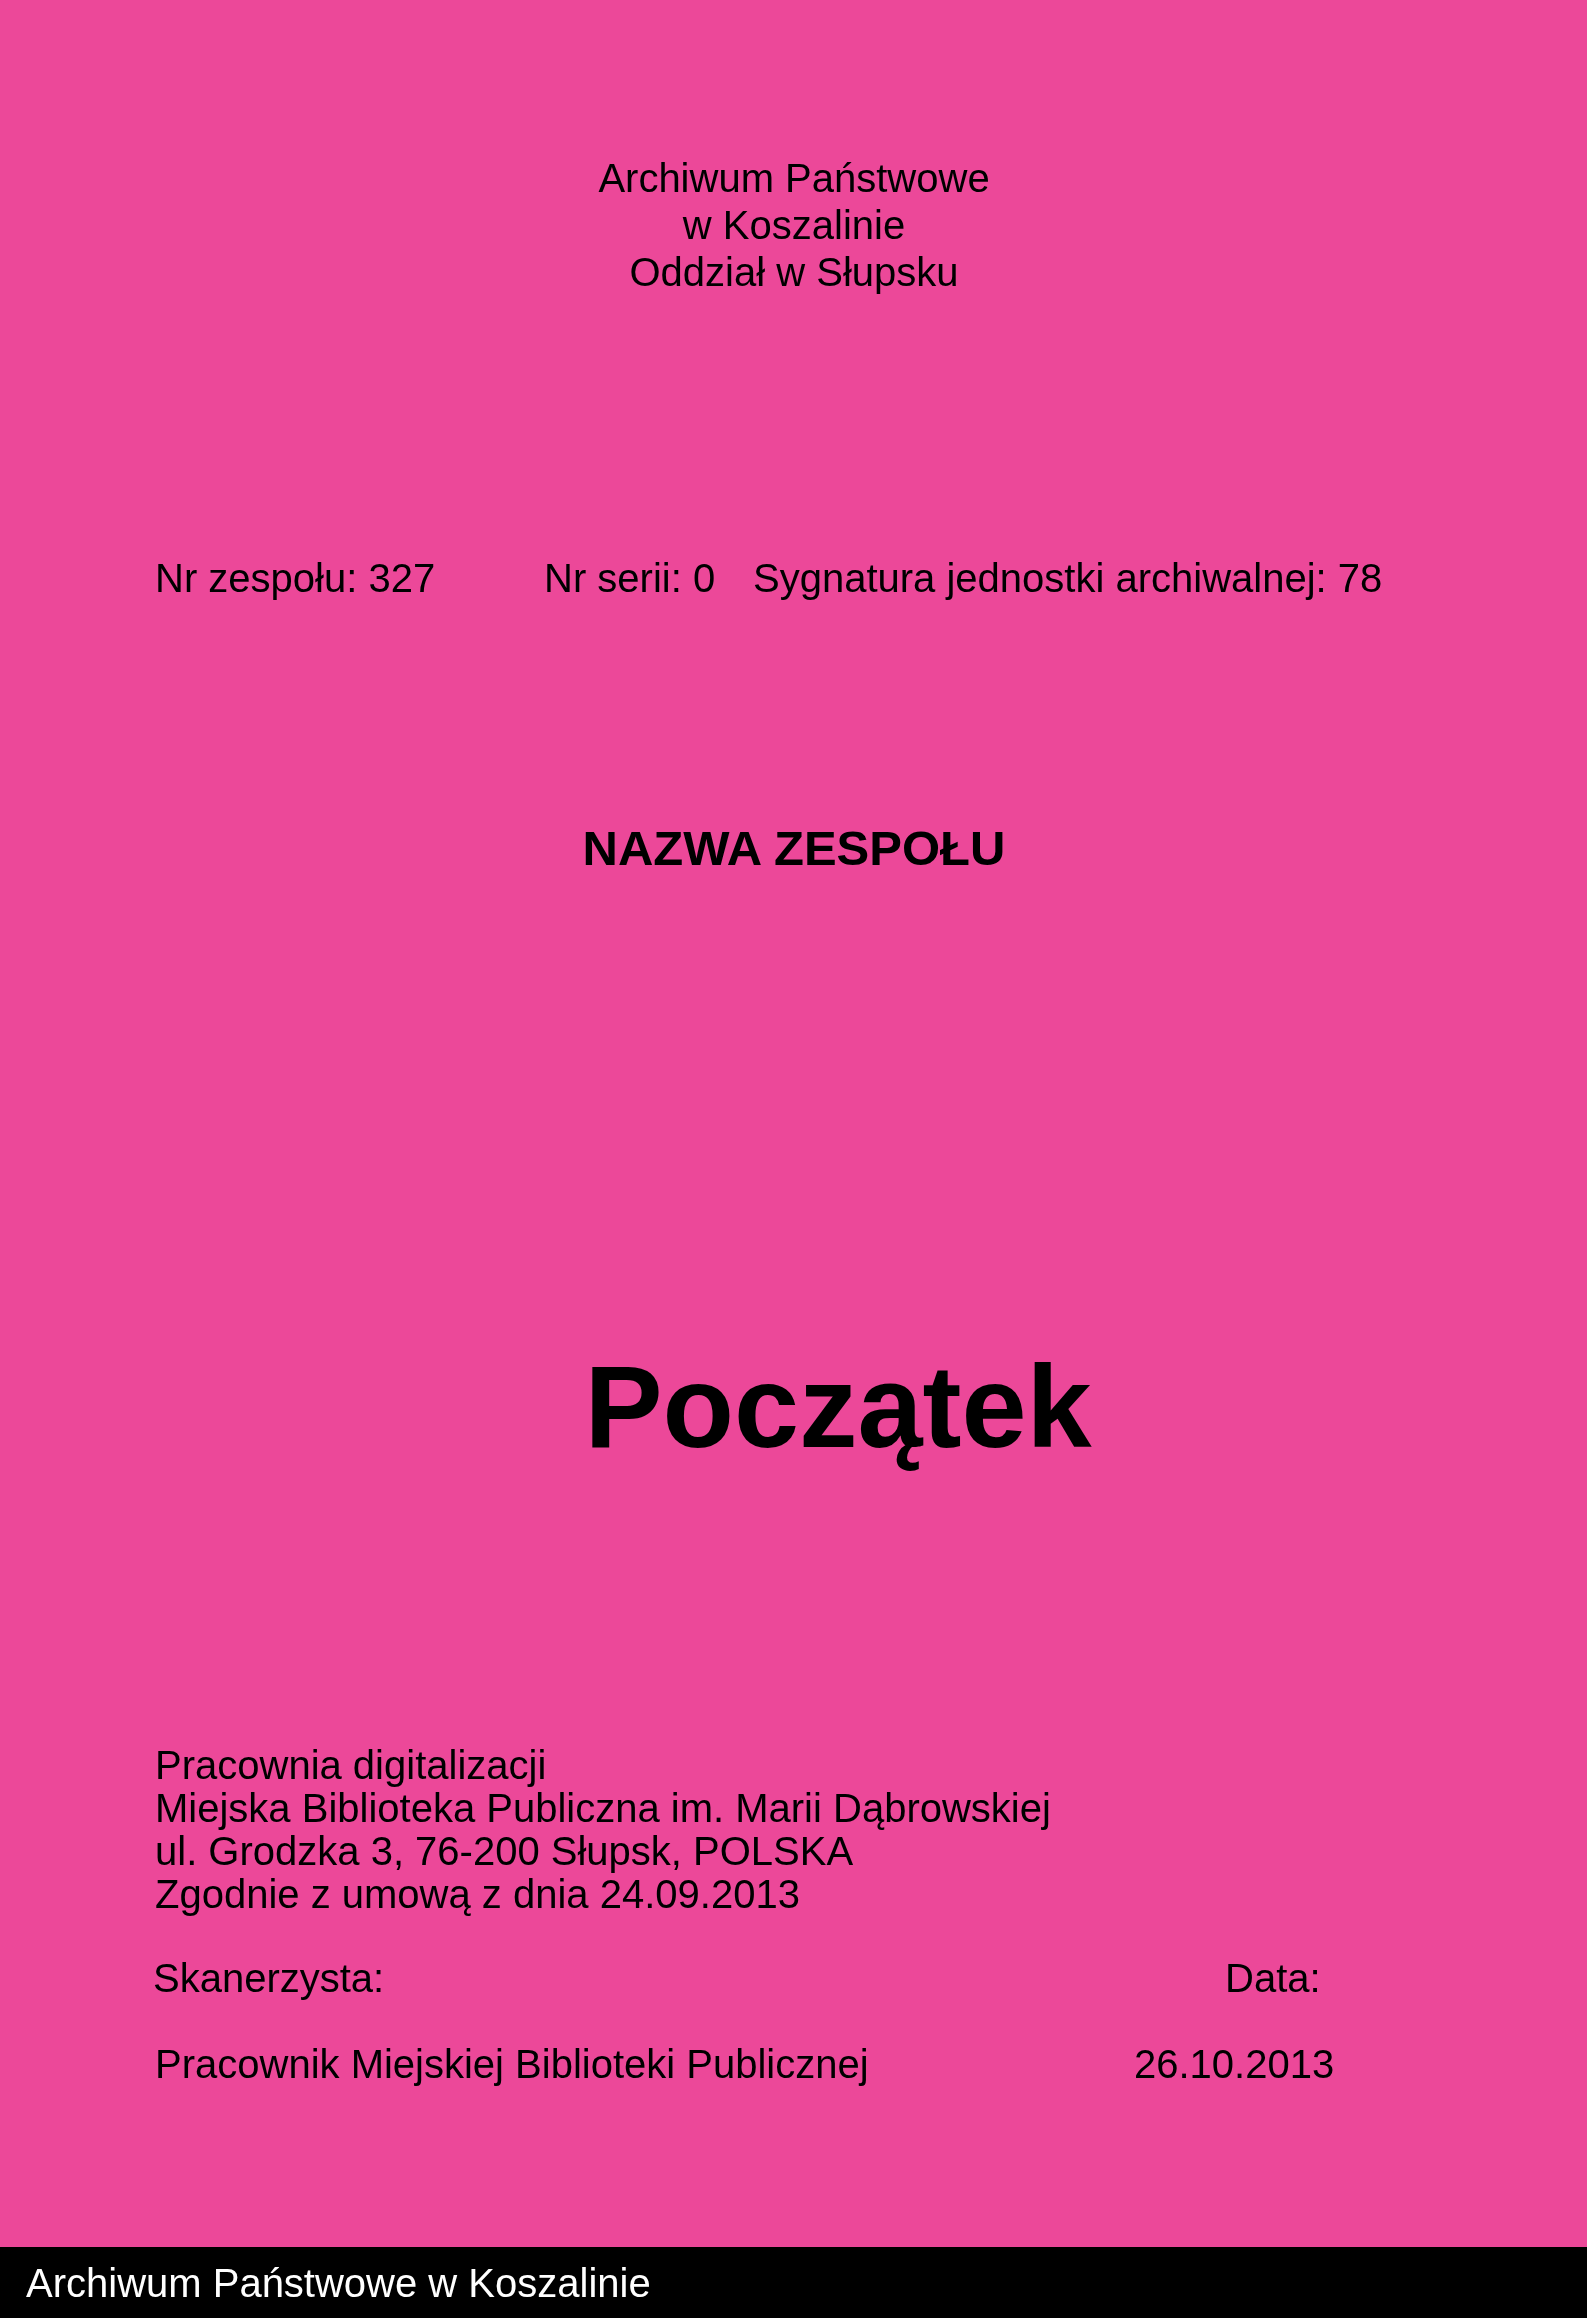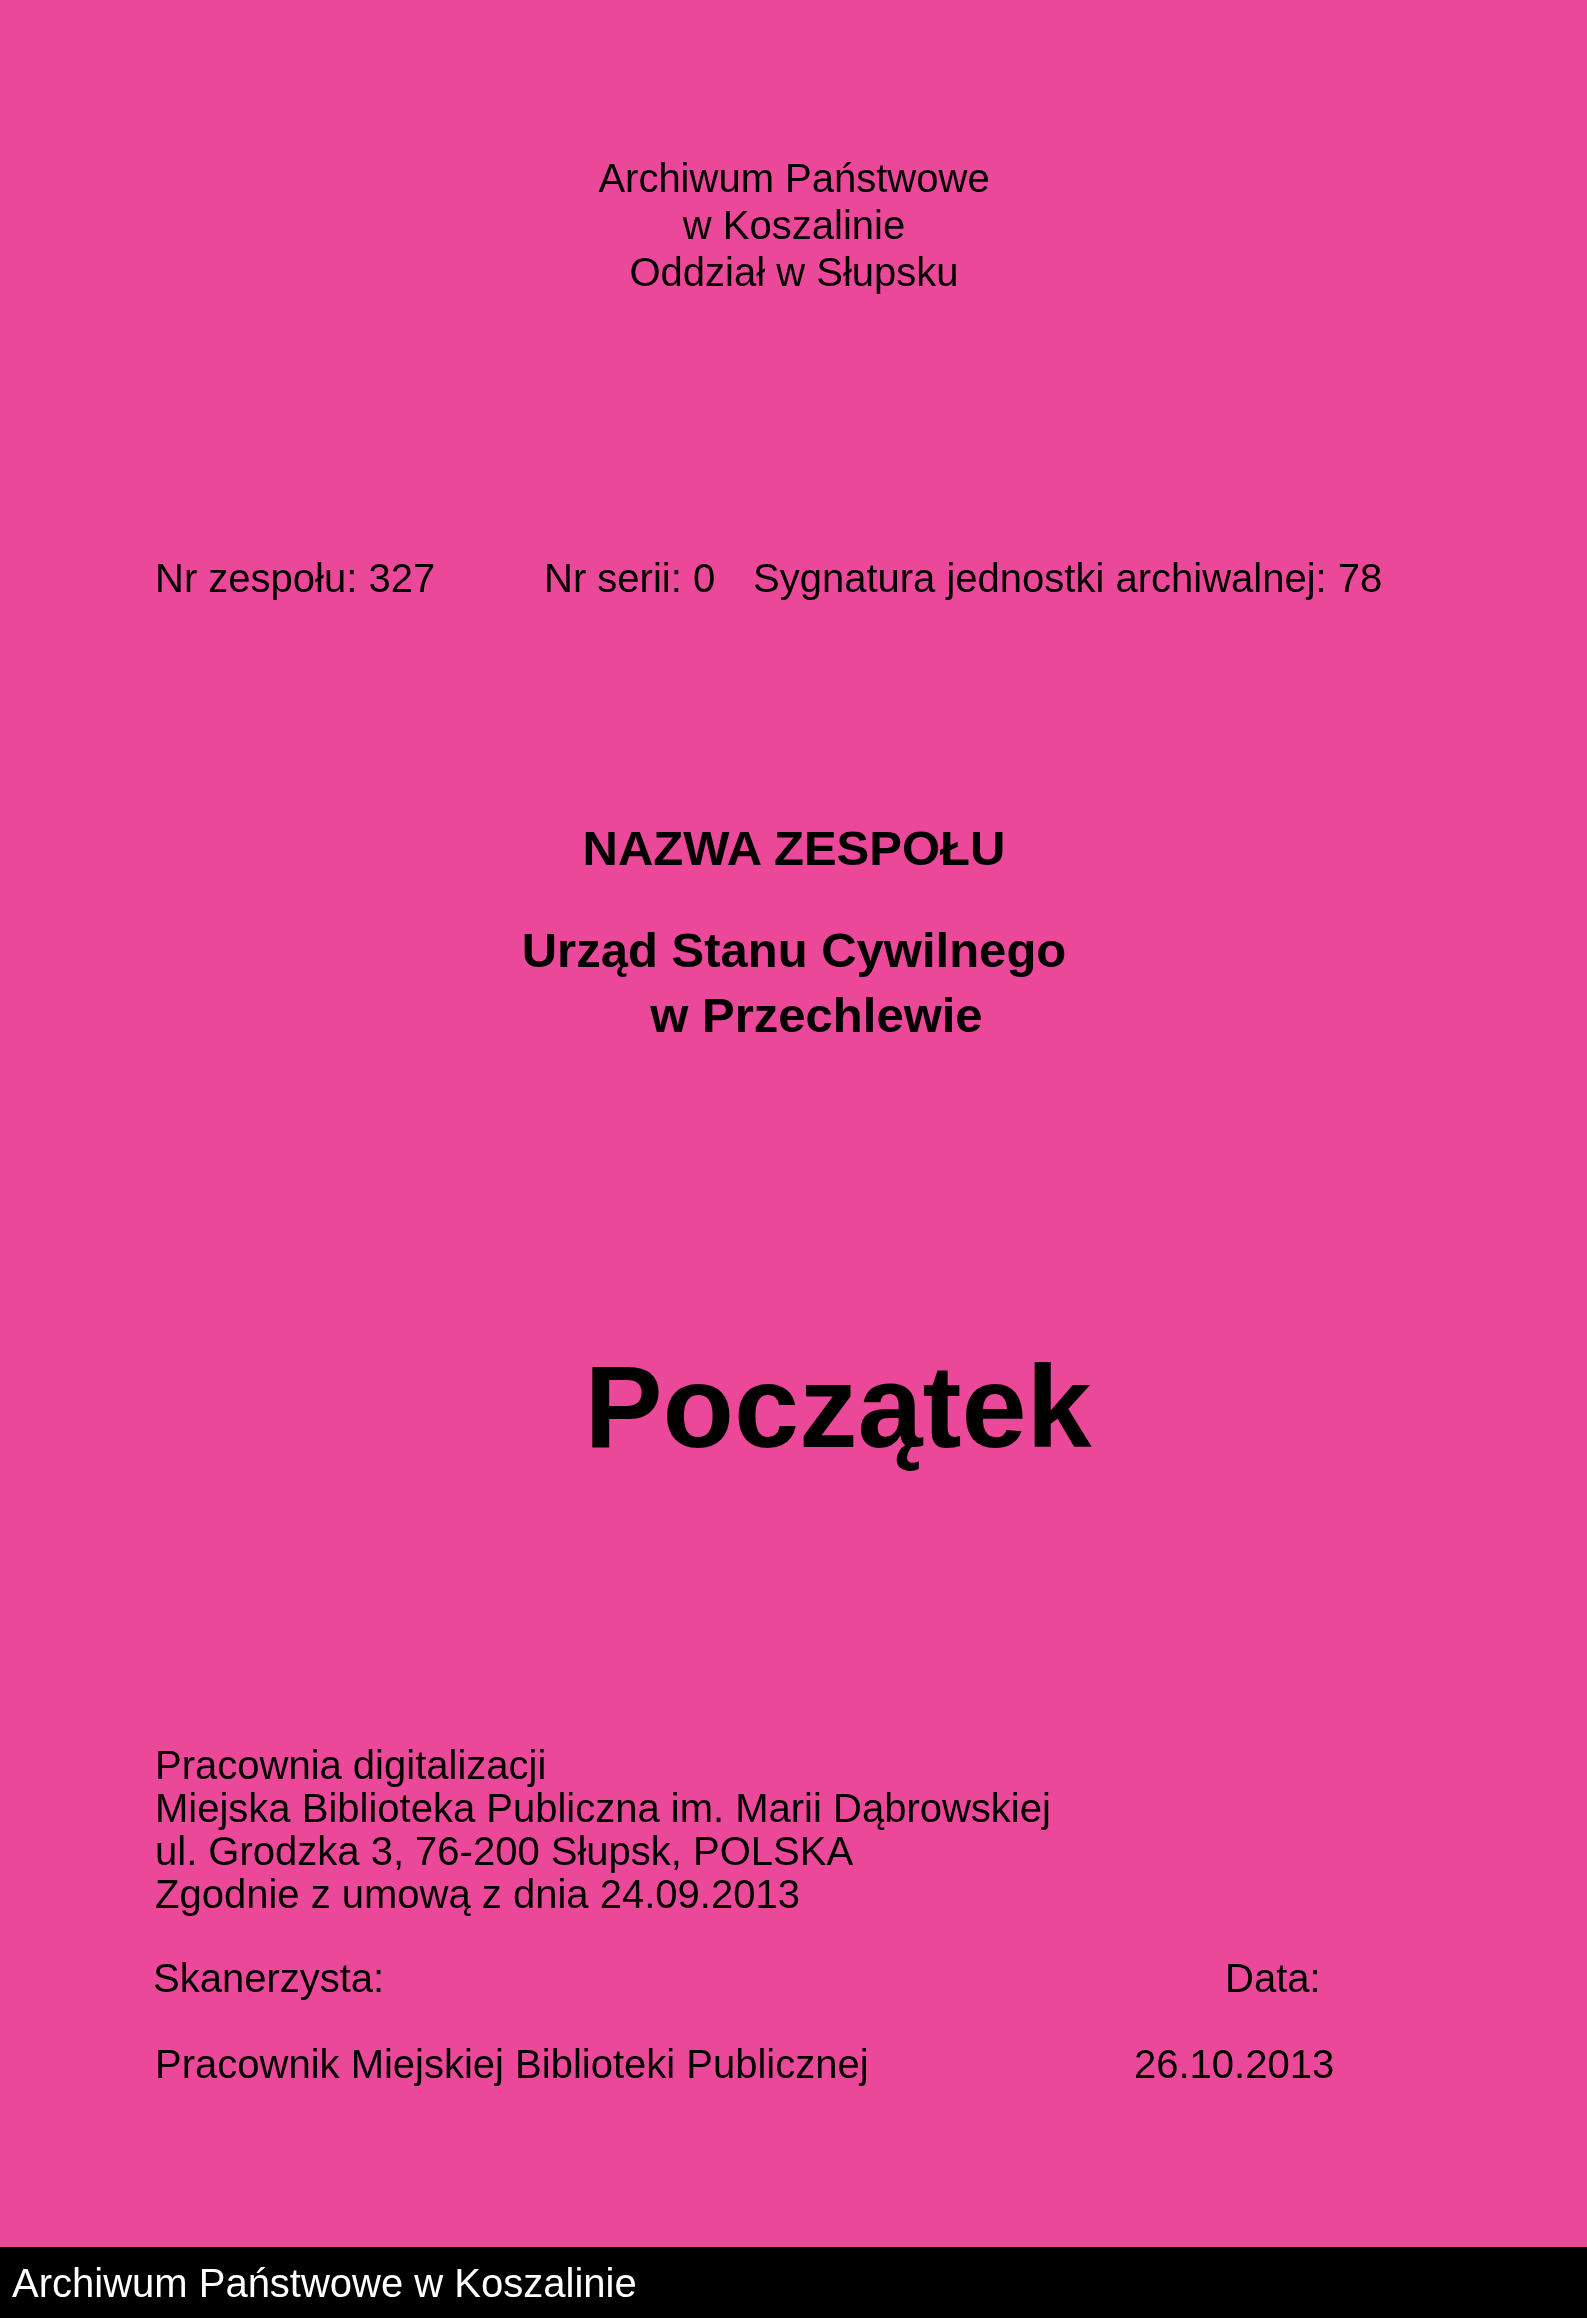--- a/index.html
+++ b/index.html
@@ -102,21 +102,21 @@
     top: 2247px;
     width: 100%;
     height: 72px;
     background: #000000;
     color: #ffffff;
     display: flex;
     align-items: center;
     font-size: 40px;
   }
   .footer-bar .bar-text {
-    padding-left: 12px;
+    padding-left: 26px;
     white-space: nowrap;
   }
 </style>
 </head>
 <body>
 
 <div class="page">
 
   <div class="header-block">
     <div>Archiwum Państwowe</div>
@@ -131,24 +131,20 @@
   <div class="abs ref-field ref-2">
     <span>Nr serii:</span>
     <span>0</span>
   </div>
   <div class="abs ref-field ref-3">
     <span>Sygnatura jednostki archiwalnej:</span>
     <span class="bold">78</span>
   </div>
 
   <div class="section-title">NAZWA ZESPOŁU</div>
-  <div class="fonds-name">
-    <div>Urząd Stanu Cywilnego</div>
-    <div class="fonds-line-2">w Przechlewie</div>
-  </div>
 
   <div class="marker">Początek</div>
 
   <div class="workshop">
     <div>Pracownia digitalizacji</div>
     <div>Miejska Biblioteka Publiczna im. Marii Dąbrowskiej</div>
     <div>ul. Grodzka 3, 76-200 Słupsk, POLSKA</div>
     <div>Zgodnie z umową z dnia 24.09.2013</div>
   </div>
 

